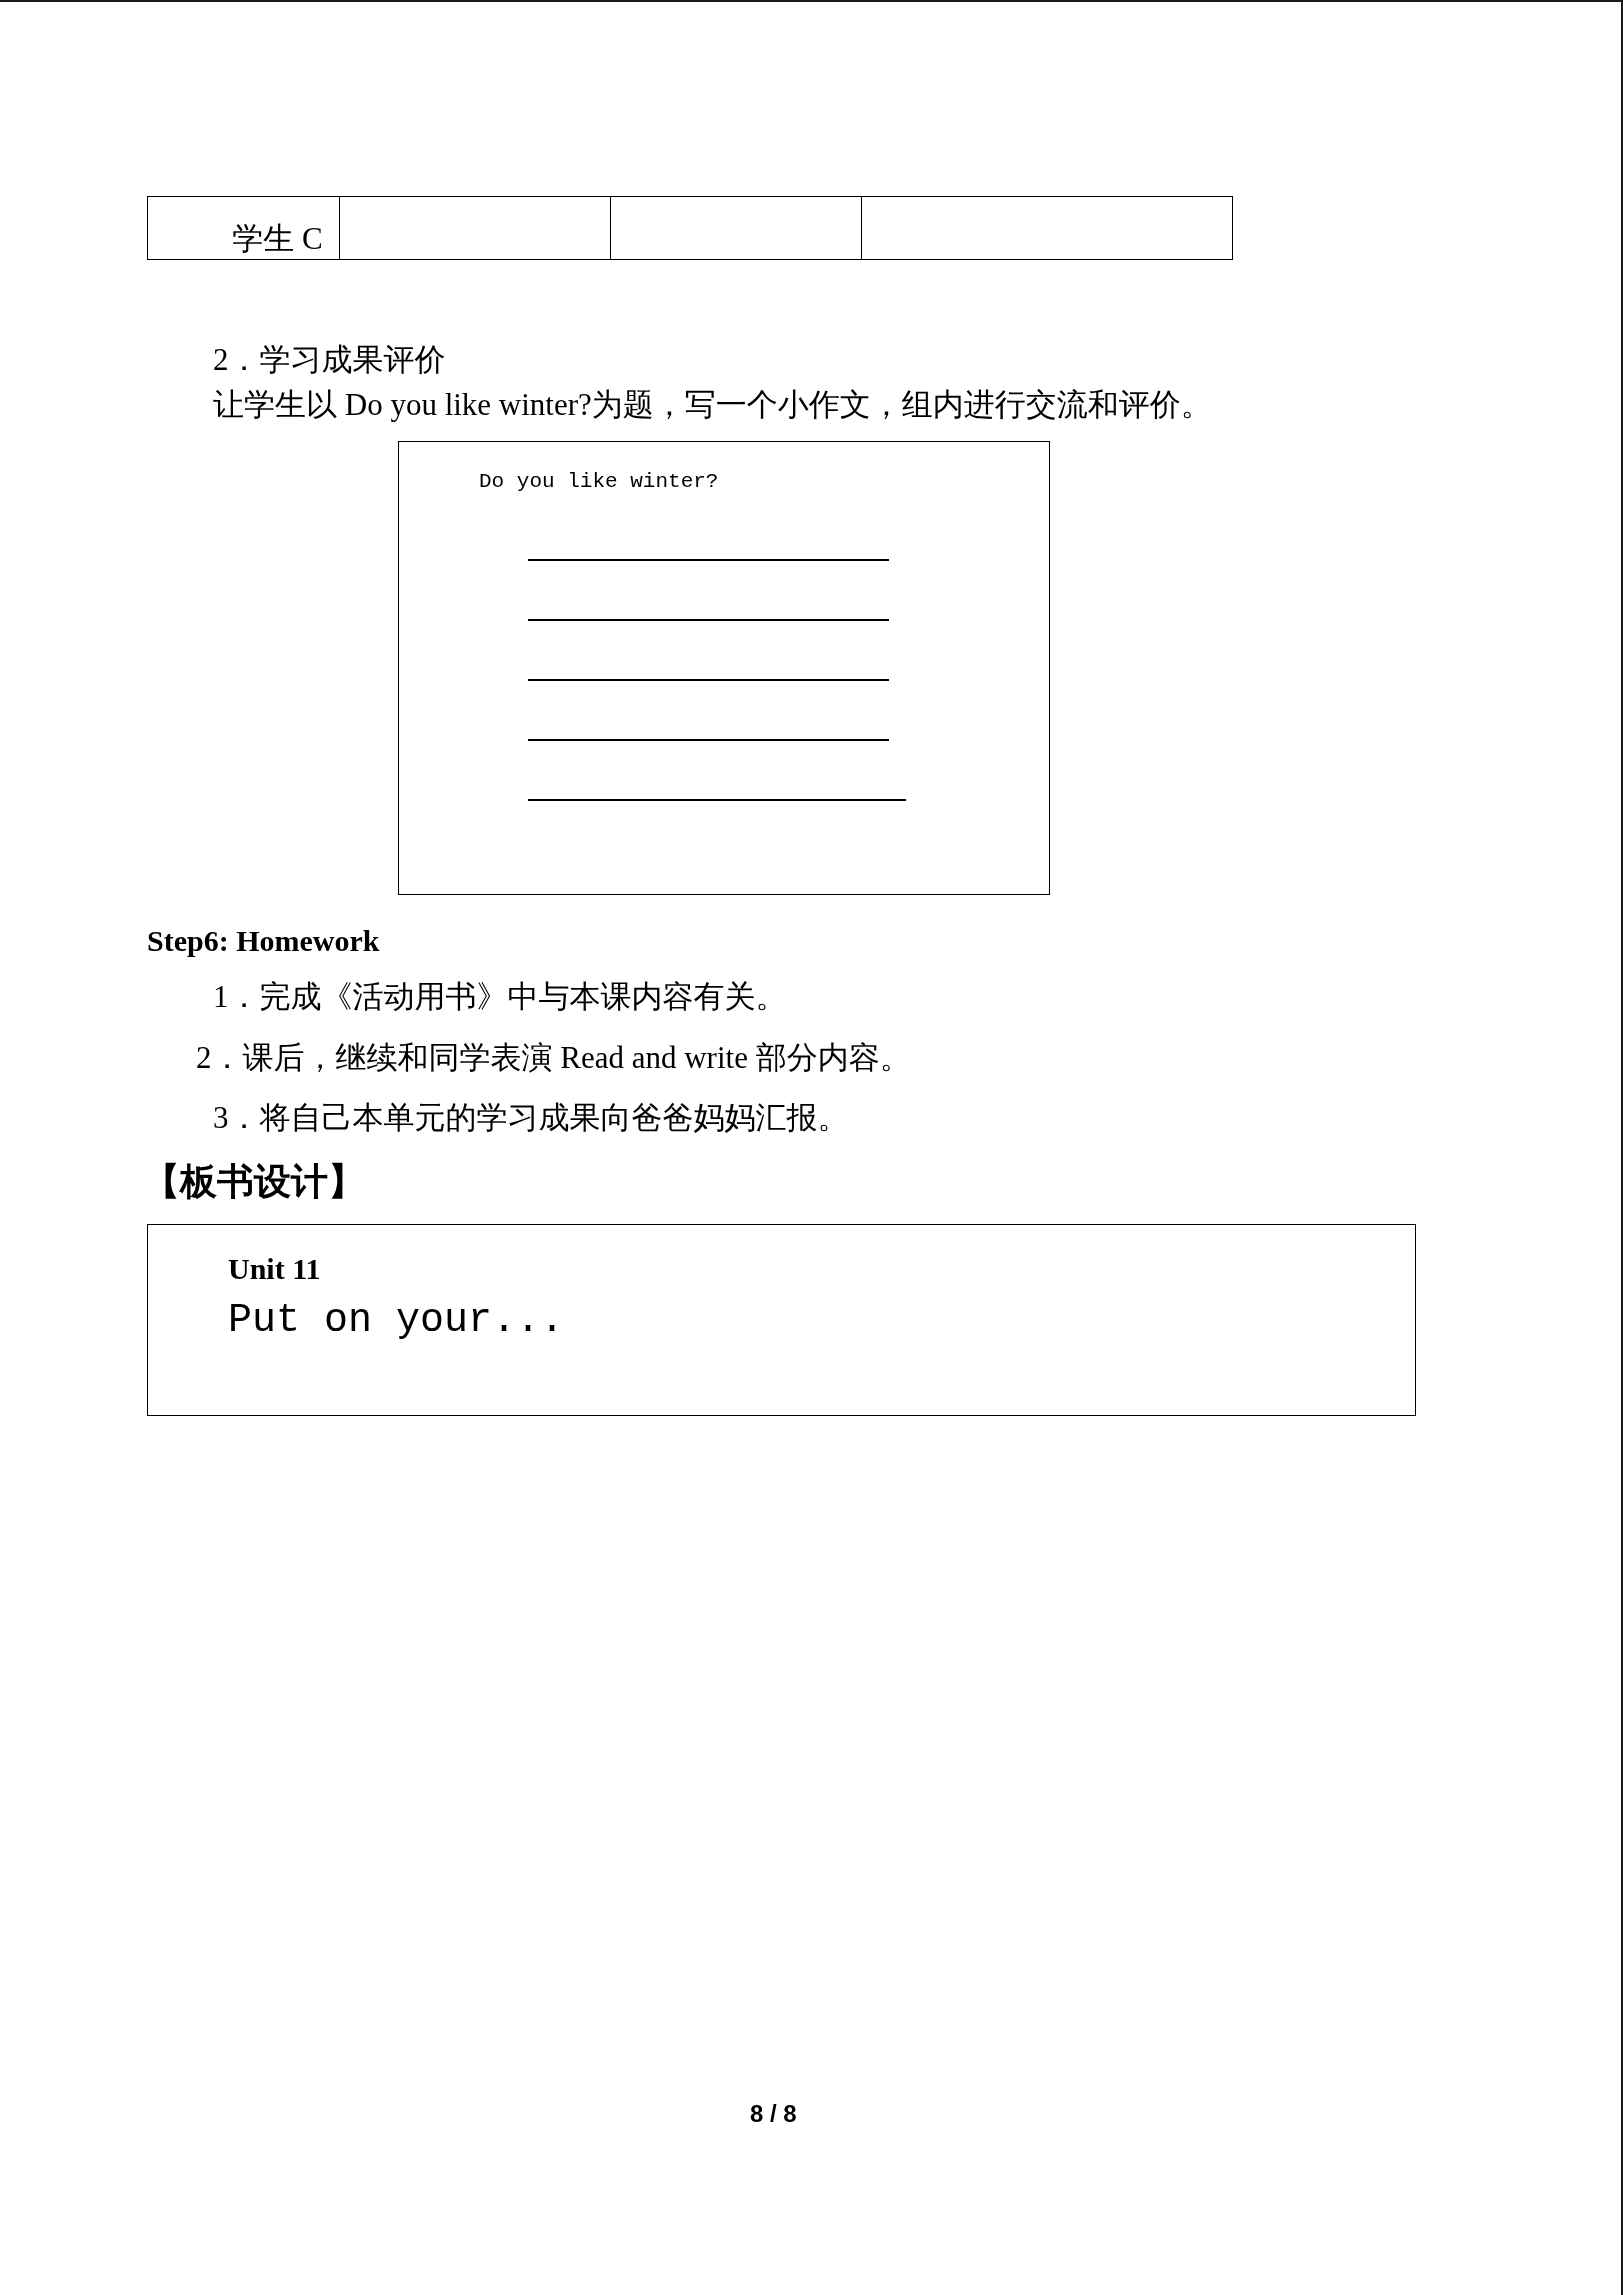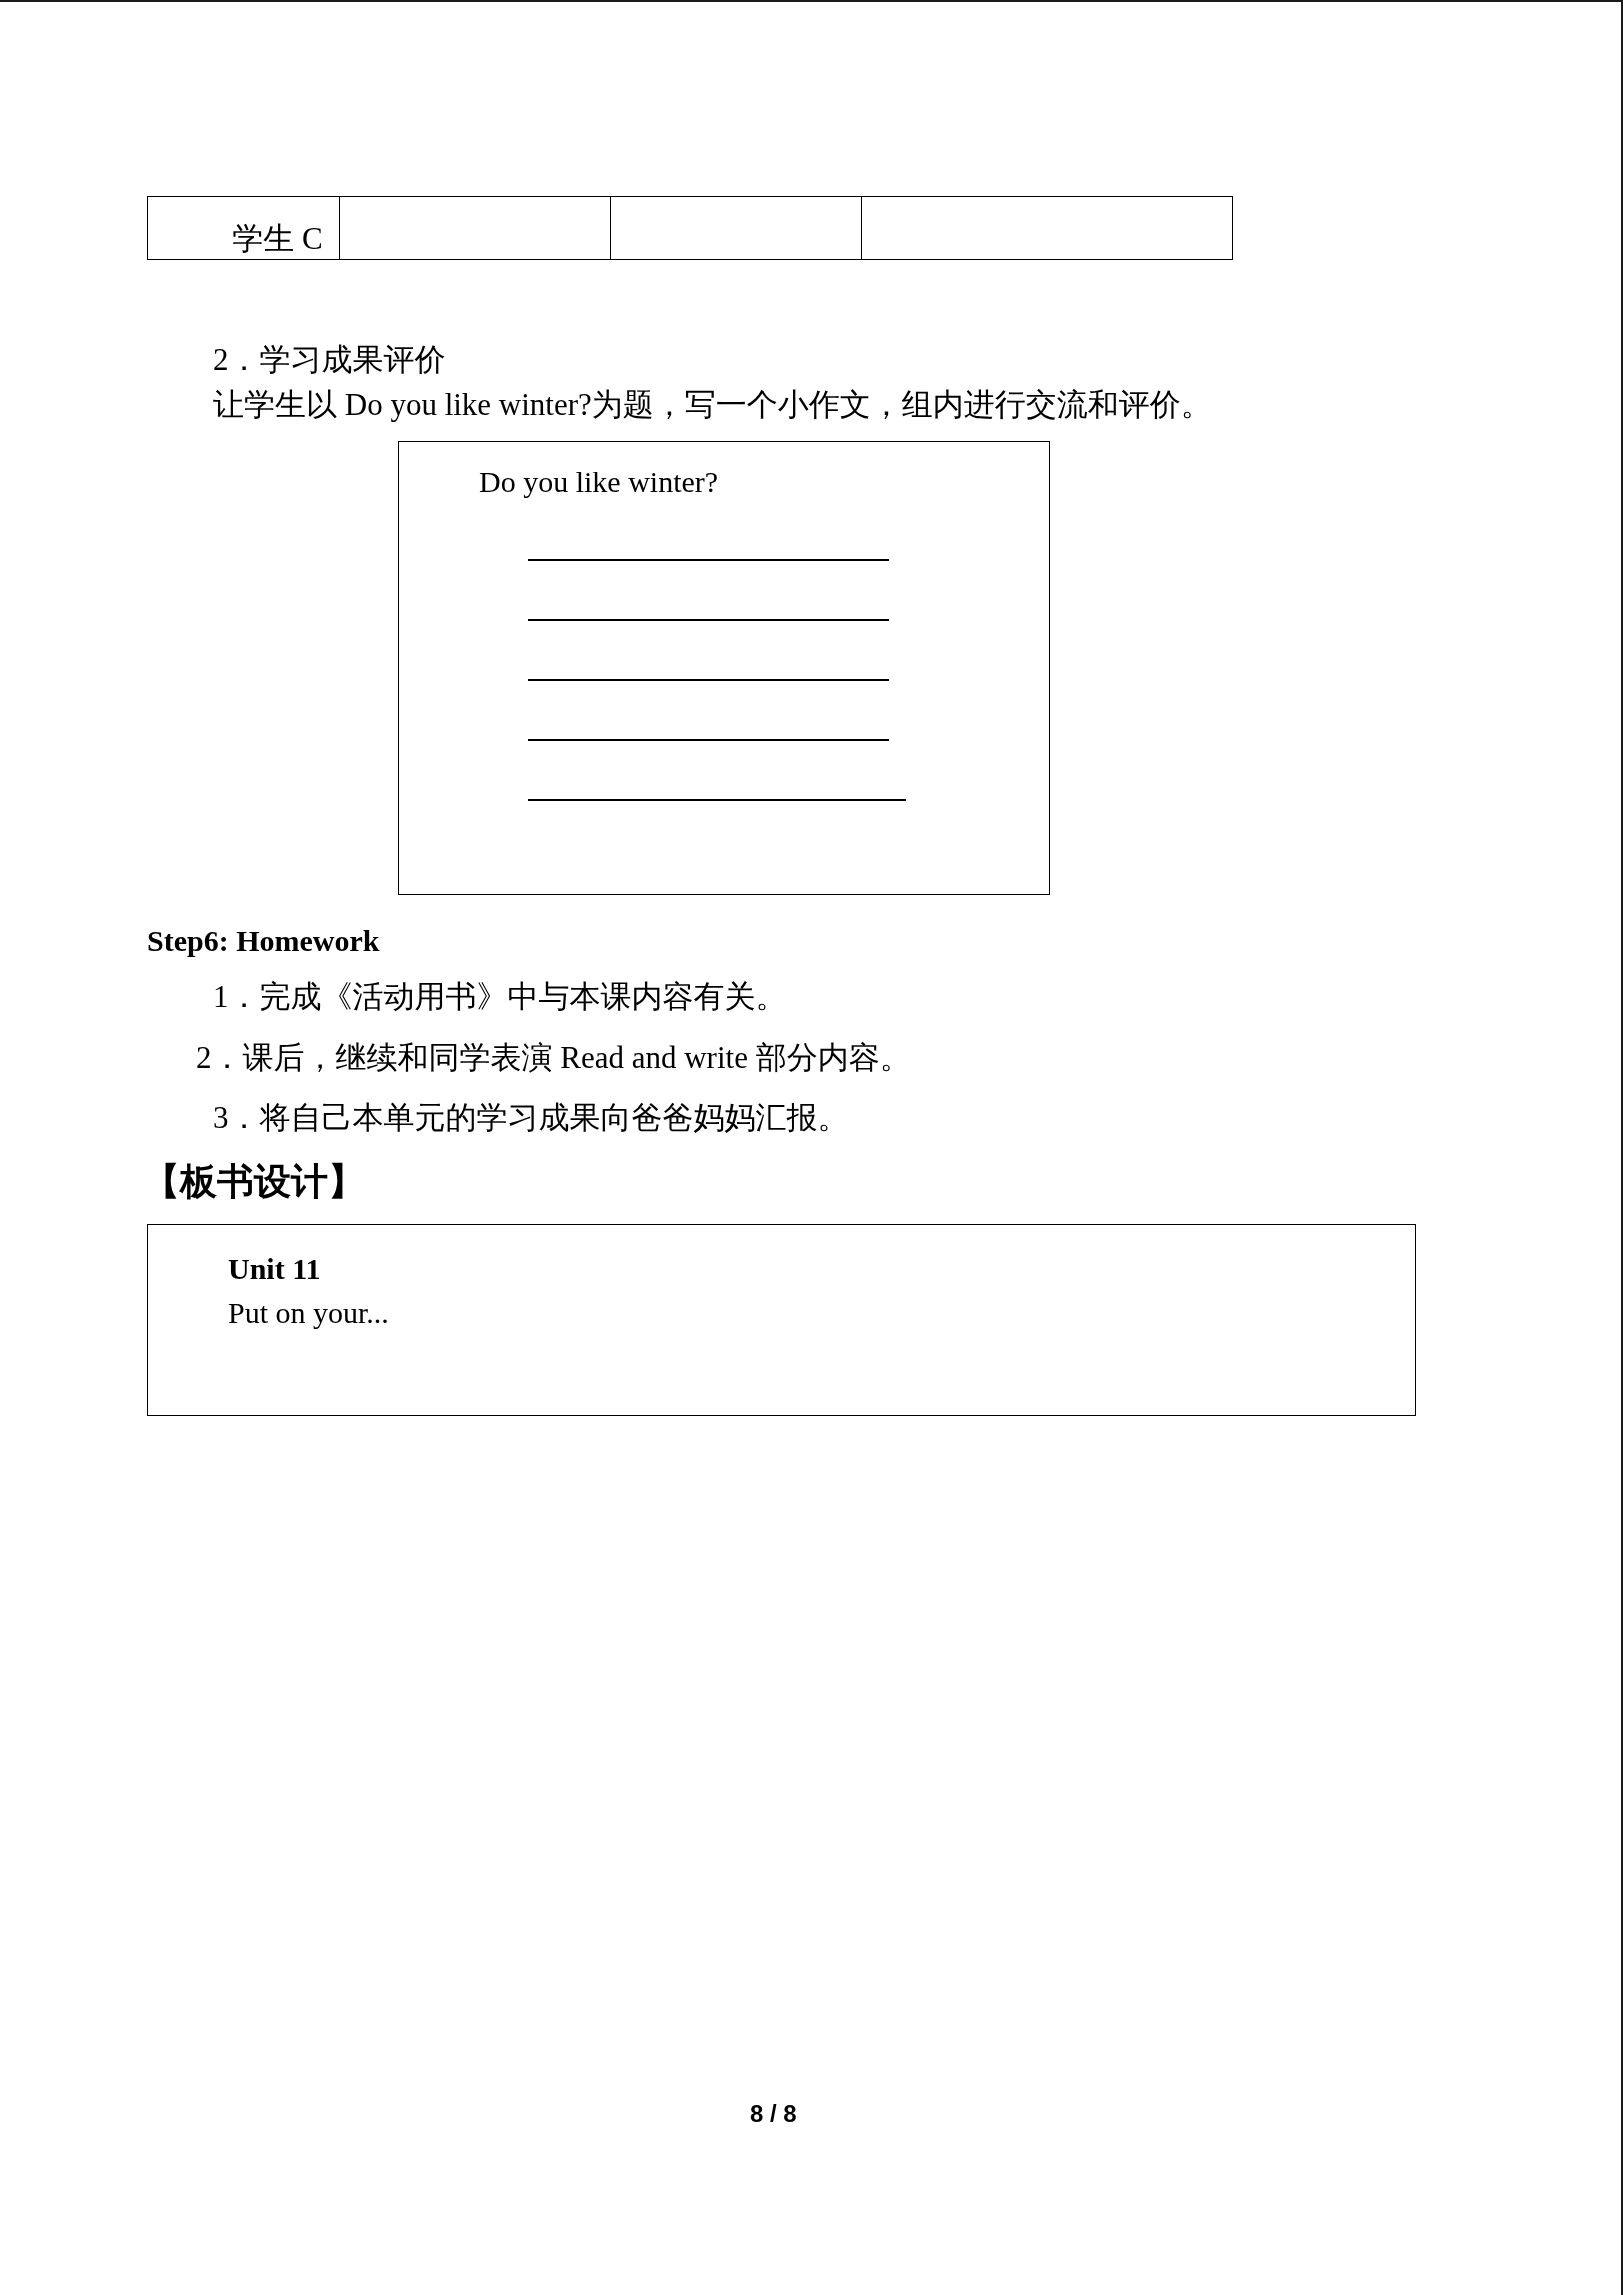--- a/index.html
+++ b/index.html
@@ -59,23 +59,24 @@
     .essay-box {
       position: absolute;
       left: 398px; top: 441px;
       width: 652px; height: 454px;
       border: 1.4px solid #000;
       box-sizing: border-box;
     }
     .essay-title {
       position: absolute;
       left: 80px; top: 20.5px;
-      font-size: 30px;
+      font-size: 21px;
       line-height: 38px;
       white-space: nowrap;
+      font-family: Liberation Mono, monospace;
     }
     .write-line {
       position: absolute;
       height: 0;
       border-top: 2px solid #000;
     }
 
     .step-heading {
       font-size: 30px;
       font-weight: bold;
@@ -99,24 +100,25 @@
     .board-unit {
       position: absolute;
       left: 80px; top: 26px;
       font-size: 30px;
       font-weight: bold;
       line-height: 35px;
       white-space: nowrap;
     }
     .board-phrase {
       position: absolute;
-      left: 80px; top: 70px;
-      font-size: 30px;
+      left: 80px; top: 78px;
+      font-size: 40px;
       line-height: 35px;
       white-space: nowrap;
+      font-family: Liberation Mono, monospace;
     }
 
     .page-number {
       position: absolute;
       left: 750px; top: 2100px;
       width: 136px;
       text-align: left;
       font-family: Liberation Sans, sans-serif;
       font-weight: bold;
       font-size: 24px;

